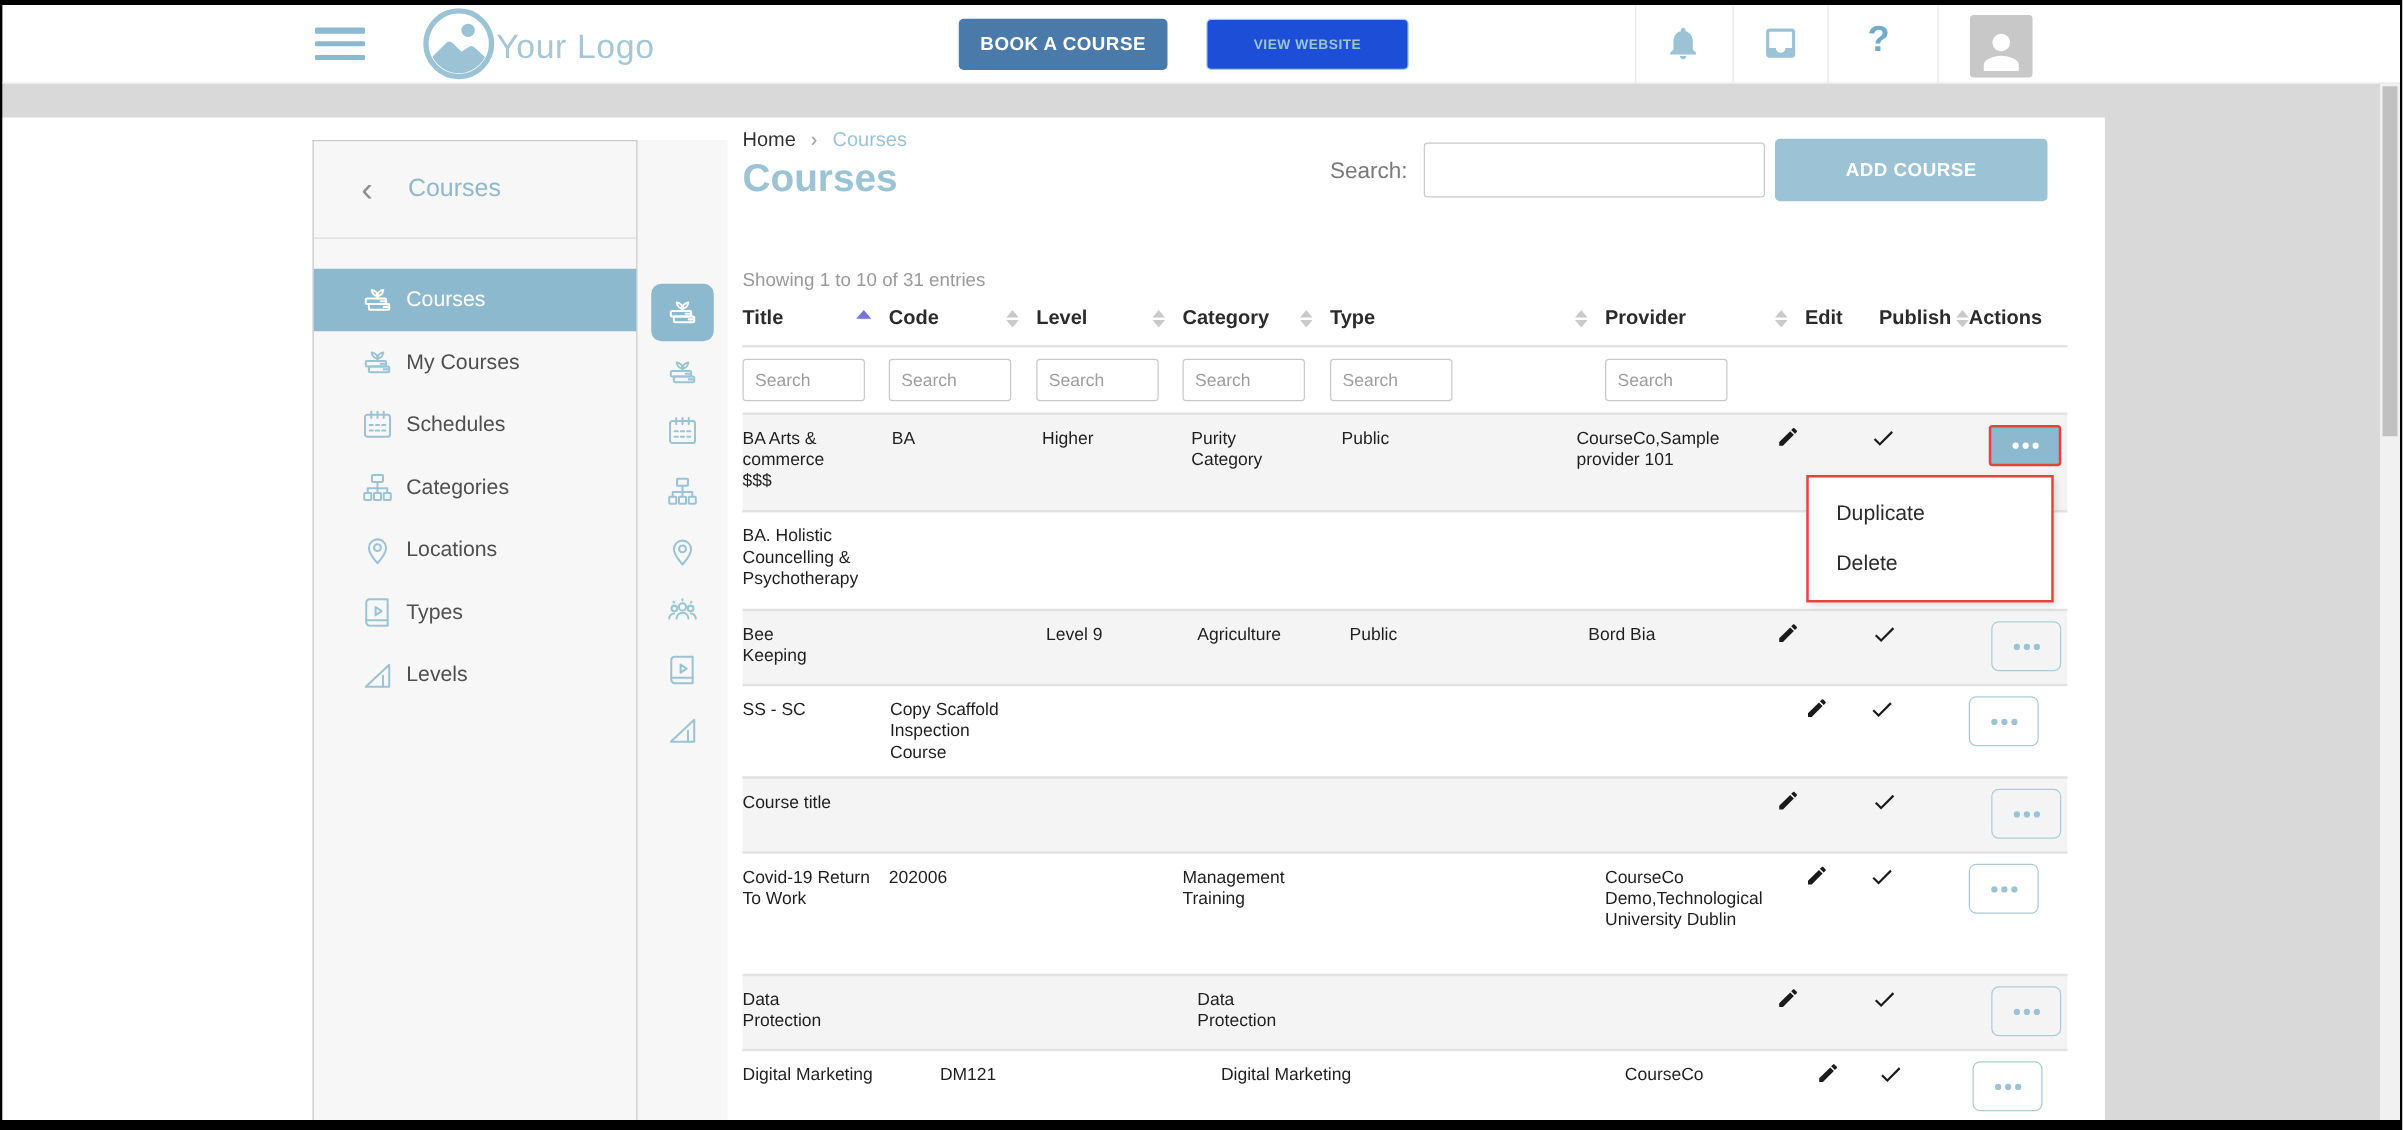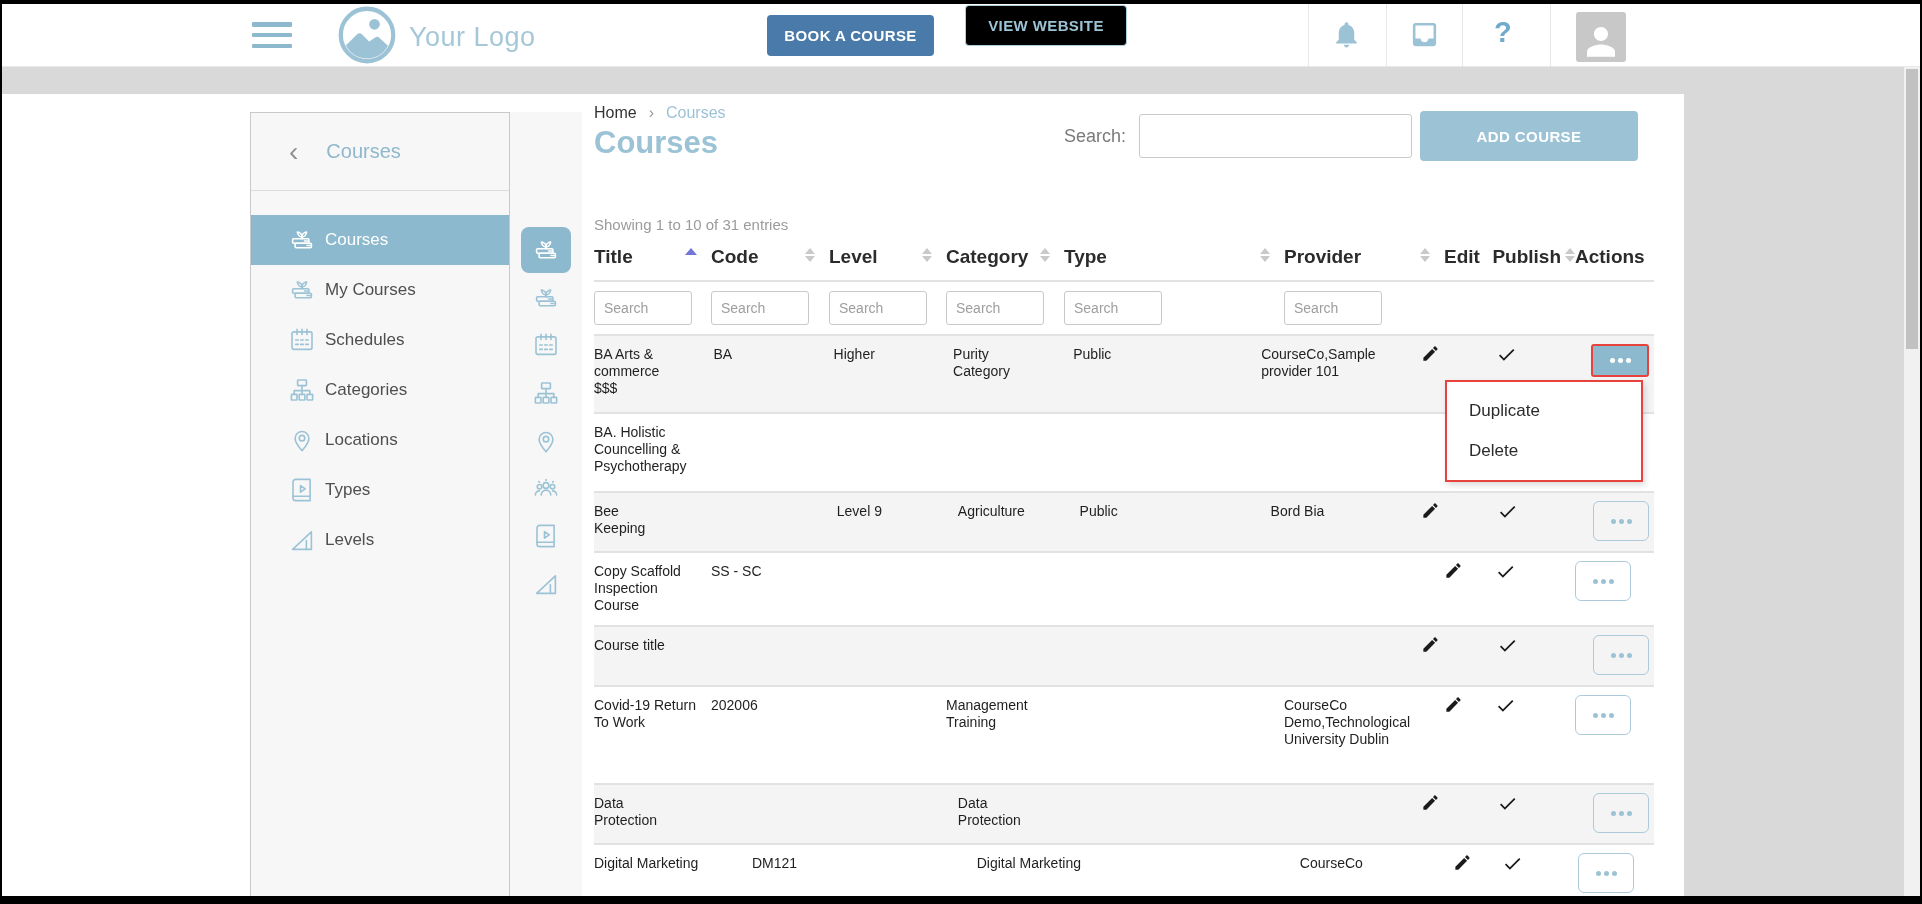--- a/index.html
+++ b/index.html
@@ -5,26 +5,26 @@
   html,body{margin:0;padding:0;background:#fff;font-family:"Liberation Sans",sans-serif;}
   .frame{position:relative;width:1922px;height:904px;box-sizing:border-box;
          border:2px solid #000;border-top-width:4px;border-bottom-width:8px;
          background:#fff;overflow:hidden;}
   
   .topbar{position:absolute;left:0;top:0;width:100%;height:62px;background:#fff;
           border-bottom:1px solid #e8e8e8;z-index:40;}
   .hamburger{position:absolute;left:250px;top:18px;width:40px;height:26px;cursor:pointer;
              display:flex;flex-direction:column;justify-content:space-between;background:none;border:none;padding:0;}
   .hamburger span{display:block;height:4.5px;background:#8cb9cd;border-radius:1px;}
-  .logo-wrap{position:absolute;left:335px;top:1px;display:flex;align-items:center;gap:12px;}
+  .logo-wrap{position:absolute;left:335px;top:1px;display:flex;align-items:center;gap:0;}
   .logo-text{font-size:27px;color:#a5c8d8;letter-spacing:.5px;}
   .btn-book{position:absolute;left:765px;top:11px;width:167px;height:41px;background:#4a7aa9;color:#fff;
             border:none;border-radius:4px;font-size:15px;font-weight:bold;letter-spacing:.4px;cursor:pointer;font-family:inherit;}
-  .btn-view{position:absolute;left:963px;top:1px;width:162px;height:41px;background:#000000;color:#9cc3d5;
-            border:1px solid #aacfdd;border-radius:4px;font-size:15px;font-weight:bold;letter-spacing:.4px;cursor:pointer;font-family:inherit;}
+  .btn-view{position:absolute;left:963px;top:11px;width:162px;height:41px;background:#1d4ed8;color:#9cc3d5;
+            border:1px solid #aacfdd;border-radius:4px;font-size:11px;font-weight:bold;letter-spacing:.4px;cursor:pointer;font-family:inherit;}
   .tb-divider{position:absolute;top:0;width:1px;height:62px;background:#e8e8e8;}
   .tb-icon{position:absolute;top:15px;color:#9cc3d5;background:none;border:none;padding:0;cursor:pointer;}
   .help-icon{font-size:29px;font-weight:bold;color:#70aacc;top:12px;}
   .avatar{position:absolute;left:1574px;top:8px;width:50px;height:50px;background:#c8c8c8;border-radius:3px;
           overflow:hidden;display:flex;align-items:flex-end;justify-content:center;border:none;padding:0;cursor:pointer;}
   
   .gray-bg{position:absolute;left:0;top:62px;width:1902px;height:842px;background:#d9d9d9;}
   .white-canvas{position:absolute;left:0;top:90px;width:1682px;height:814px;background:#fff;}
   .scrollbar{position:absolute;right:0;top:62px;width:16px;height:842px;background:#f1f1f1;cursor:pointer;}
   .scroll-thumb{position:absolute;left:2px;top:3px;width:12px;height:280px;background:#c1c1c1;}
@@ -53,21 +53,21 @@
   .page-title{position:absolute;left:592px;top:121px;font-size:31px;font-weight:bold;color:#9cc3d5;z-index:6;}
   .search-label{position:absolute;left:1062px;top:122px;font-size:18px;color:#7a7a7a;z-index:6;}
   .page-search{position:absolute;left:1137px;top:110px;width:273px;height:44px;border:1px solid #c9c9c9;
                border-radius:3px;box-sizing:border-box;font-size:16px;padding:0 10px;z-index:6;}
   .btn-add{position:absolute;left:1418px;top:107px;width:218px;height:50px;background:#9cc3d5;color:#fff;border:none;
            border-radius:4px;font-size:15px;font-weight:bold;letter-spacing:.4px;cursor:pointer;z-index:6;font-family:inherit;}
   .showing{position:absolute;left:592px;top:212px;font-size:15px;color:#9b9b9b;z-index:6;}
   
   .table{position:absolute;left:592px;top:240px;width:1060px;z-index:6;}
   .thead{display:flex;}
-  .th{display:flex;align-items:flex-start;box-sizing:border-box;font-size:19px;font-weight:bold;color:#2b2b2b;
+  .th{display:flex;align-items:flex-start;box-sizing:border-box;font-size:16px;font-weight:bold;color:#2b2b2b;
       padding:2px 0 12px 0;cursor:pointer;}
   .arrows{display:flex;flex-direction:column;gap:2px;margin-left:auto;margin-right:14px;margin-top:2px;}
   .th:nth-child(8) .arrows{margin-left:4px;margin-right:0;}
   .tri{width:0;height:0;border-left:5px solid transparent;border-right:5px solid transparent;}
   .tri.up{border-bottom:6px solid #c9c9c9;}
   .tri.down{border-top:6px solid #c9c9c9;}
   .tri.up.active{border-left-width:6px;border-right-width:6px;border-bottom:7px solid #7176d8;}
   .filters{display:flex;border-top:2px solid #e2e2e2;border-bottom:2px solid #e2e2e2;padding:9px 0;}
   .fcell{box-sizing:border-box;}
   .fcell input{width:98px;height:34px;border:1px solid #c9c9c9;border-radius:3px;box-sizing:border-box;
@@ -426,22 +426,22 @@
               </svg></span></div>
           <div class="cell actions-cell" style="width: 79px;">
             <button class="dots-btn">
               <span class="dot"></span>
               <span class="dot"></span>
               <span class="dot"></span>
             </button>
           </div>
         </div>
         <div class="row" style="min-height: 74px;">
+          <div class="cell" style="width: 118px;"><span>SS - SC</span></div>
           <div class="cell" style="width: 117px;"><span>Copy Scaffold Inspection Course</span></div>
-          <div class="cell" style="width: 118px;"><span>SS - SC</span></div>
           <div class="cell" style="width: 117px;"><span></span></div>
           <div class="cell" style="width: 118px;"><span></span></div>
           <div class="cell" style="width: 220px;"><span></span></div>
           <div class="cell" style="width: 160px;"><span></span></div>
           <div class="cell icon-cell" style="width: 51px;"><button class="edit-btn"><svg width="19" height="19" viewBox="0 0 24 24" fill="currentColor">
                 <path d="M3 17.25V21h3.75L17.81 9.94l-3.75-3.75L3 17.25zM20.71 7.04c.39-.39.39-1.02 0-1.41l-2.34-2.34c-.39-.39-1.02-.39-1.41 0l-1.83 1.83 3.75 3.75 1.83-1.83z"></path>
               </svg></button></div>
           <div class="cell icon-cell" style="width: 80px;"><span class="pub"><svg width="21" height="21" viewBox="0 0 24 24" fill="currentColor">
                 <path d="M9 16.17L4.83 12l-1.42 1.41L9 19 21 7l-1.41-1.41z"></path>
               </svg></span></div>

